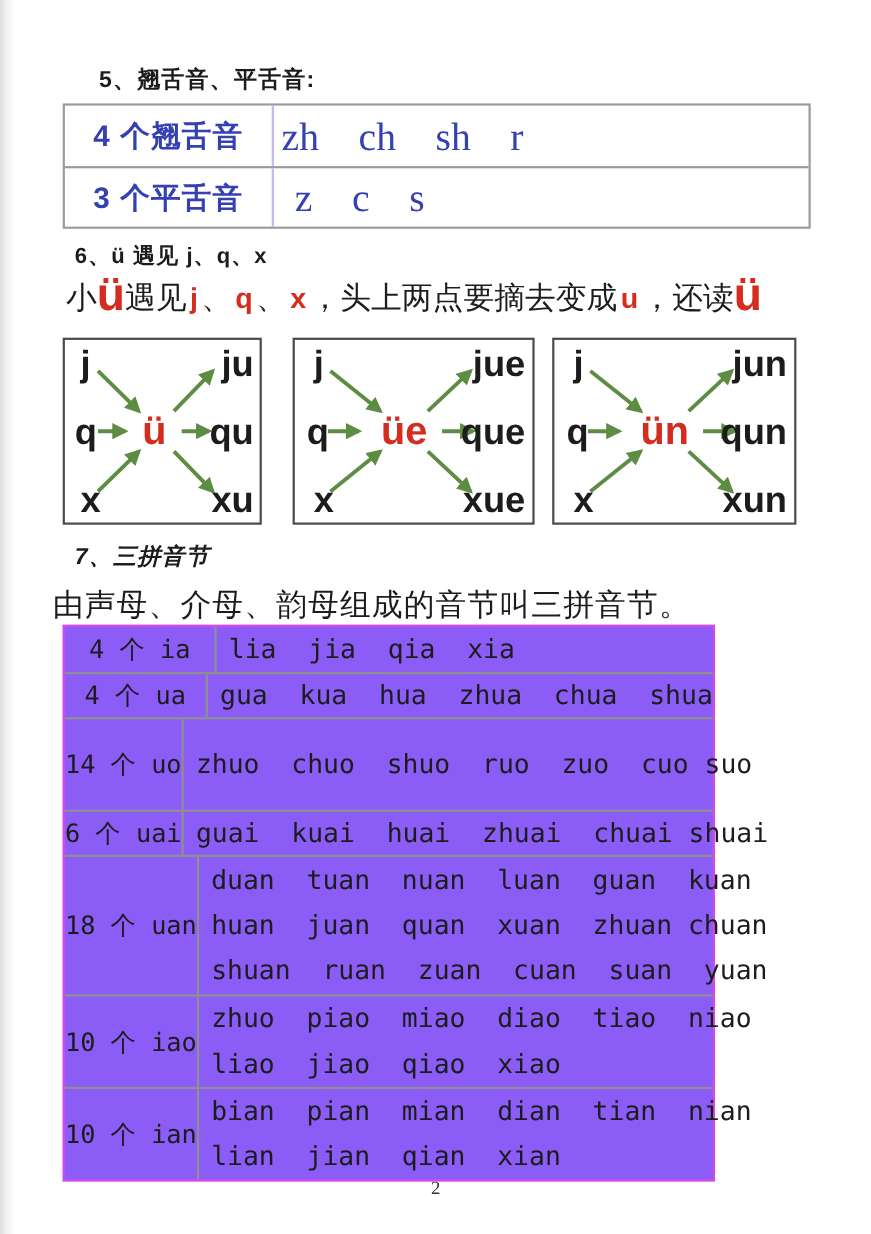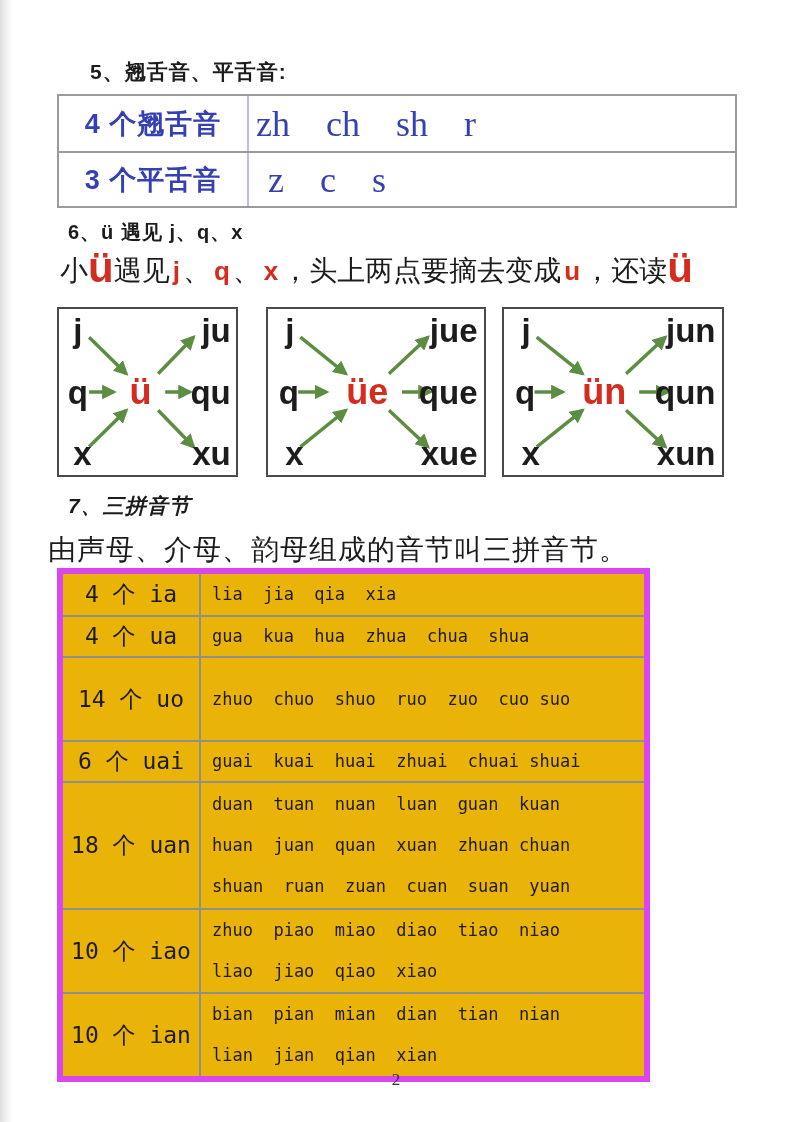--- a/index.html
+++ b/index.html
@@ -80,38 +80,38 @@
   
   .sec7-heading{
     position:absolute;left:68px;top:492px;
     font-size:21px;font-weight:bold;letter-spacing:1px;font-style:italic;
   }
   .sec7-intro{
     position:absolute;left:48px;top:531px;font-size:28px;letter-spacing:1px;
   }
   .table7{
     position:absolute;left:57px;top:568px;width:593px;
-    border:6px solid #d946ef;background:#eab308;
+    border:2px solid #d946ef;background:#8b5cf6;
   }
   .t7row{display:flex;}
   .t7row + .t7row{border-top:2px solid #8f8f8f;}
   .t7row.h1{height:41px;}
   .t7row.h2{height:84px;}
   .t7row.h3{height:127px;}
   .t7label{
     width:138px;border-right:2px solid #8f8f8f;
     display:flex;align-items:center;justify-content:center;
     font-family:"DejaVu Sans Mono",monospace;font-size:23px;white-space:pre;
   }
   .t7cell{
     flex:1;display:flex;flex-direction:column;justify-content:center;
     padding-left:11px;
   }
   .t7line{
-    font-family:"DejaVu Sans Mono",monospace;font-size:17px;
+    font-family:"DejaVu Sans Mono",monospace;font-size:24px;
     line-height:41px;white-space:pre;
   }
 
   .page-number{
     position:absolute;left:0;top:1070px;width:100%;text-align:center;
     font-family:"Liberation Serif",serif;font-size:17px;color:#333;
   }
 </style>
 </head>
 <body>

